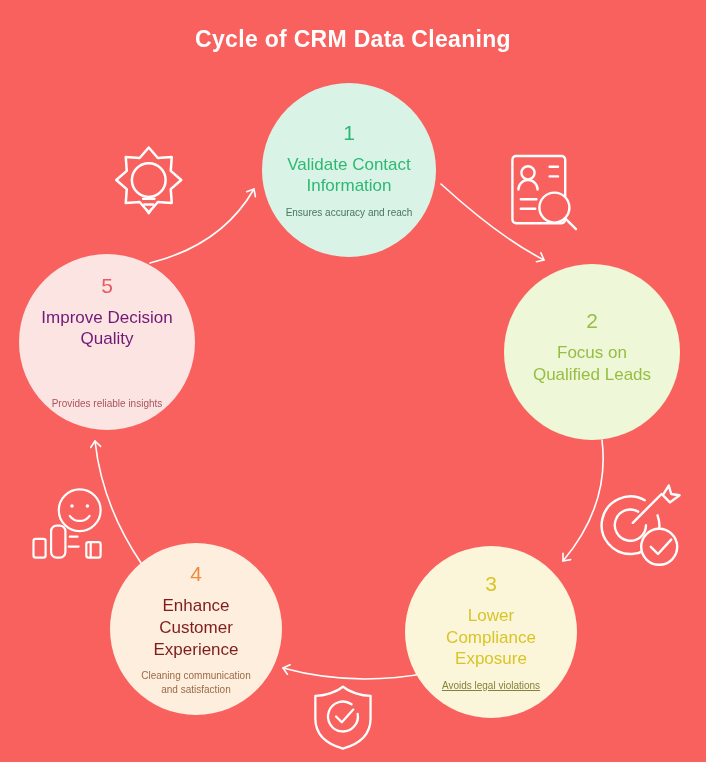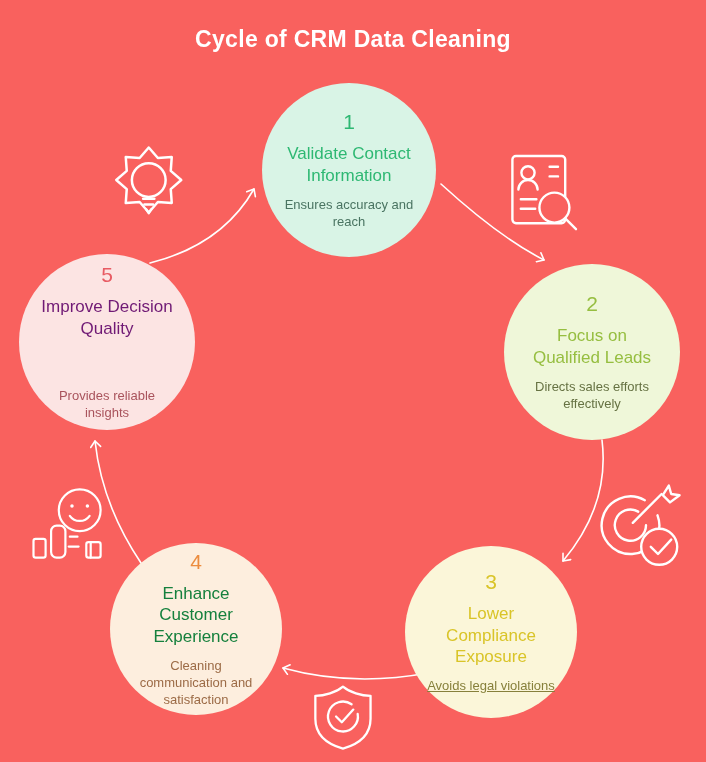--- a/index.html
+++ b/index.html
@@ -15,21 +15,21 @@
     letter-spacing:.3px;margin:0;
   }
   svg.overlay{position:absolute;left:0;top:0;width:706px;height:762px;}
   .step{
     position:absolute;border-radius:50%;
     display:flex;flex-direction:column;align-items:center;justify-content:center;
     text-align:center;box-sizing:border-box;padding:0 22px;
   }
   .step .num{font-size:21px;font-weight:500;margin-bottom:9px;}
   .step .stitle{font-size:17px;font-weight:400;line-height:1.28;margin-bottom:9px;max-width:136px;}
-  .step .ssub{font-size:13px;line-height:1.32;max-width:150px;}
+  .step .ssub{font-size:10px;line-height:1.32;max-width:150px;}
 </style>
 </head>
 <body style="background: rgb(249, 97, 94);">
 
 <div class="canvas">
 
   <h1 class="page-title" style="color: rgb(255, 255, 255);">Cycle of CRM Data Cleaning</h1>
 
   <svg class="overlay" viewBox="0 0 706 762">
     <defs>
@@ -92,32 +92,31 @@
 
   <div class="step" id="step1" style="left: 262px; top: 83px; width: 174px; height: 174px; background: rgb(217, 244, 230);">
     <div class="num" style="color: rgb(46, 184, 115);">1</div>
     <div class="stitle" style="color: rgb(46, 184, 115);">Validate Contact Information</div>
     <div class="ssub" style="color: rgb(74, 116, 98);">Ensures accuracy and reach</div>
   </div>
 
   <div class="step" id="step2" style="left: 504px; top: 264px; width: 176px; height: 176px; background: rgb(239, 247, 217);">
     <div class="num" style="color: rgb(150, 190, 64);">2</div>
     <div class="stitle" style="color: rgb(150, 190, 64);">Focus on Qualified Leads</div>
-    <div class="ssub" style="color: rgb(102, 114, 67);">Directs sales efforts effectively</div>
   </div>
 
   <div class="step" id="step3" style="left: 405px; top: 546px; width: 172px; height: 172px; background: rgb(251, 246, 217);">
     <div class="num" style="color: rgb(217, 196, 40);">3</div>
     <div class="stitle" style="color: rgb(217, 196, 40);">Lower Compliance Exposure</div>
     <div class="ssub" style="color: rgb(135, 128, 59); text-decoration: underline;">Avoids legal violations</div>
   </div>
 
   <div class="step" id="step4" style="left: 110px; top: 543px; width: 172px; height: 172px; background: rgb(253, 238, 222);">
     <div class="num" style="color: rgb(236, 140, 62);">4</div>
-    <div class="stitle" style="color: #15803d;">Enhance Customer Experience</div>
+    <div class="stitle" style="color: #7f1d1d;">Enhance Customer Experience</div>
     <div class="ssub" style="color: rgb(156, 107, 70);">Cleaning communication and satisfaction</div>
   </div>
 
   <div class="step" id="step5" style="left: 19px; top: 254px; width: 176px; height: 176px; background: rgb(252, 228, 227);">
     <div class="num" style="color: rgb(232, 91, 99);">5</div>
     <div class="stitle" style="color: #701a75;">Improve Decision Quality</div>
     <div class="ssub" style="color: rgb(169, 83, 92); margin-top: 38px;">Provides reliable insights</div>
   </div>
 
 </div>

